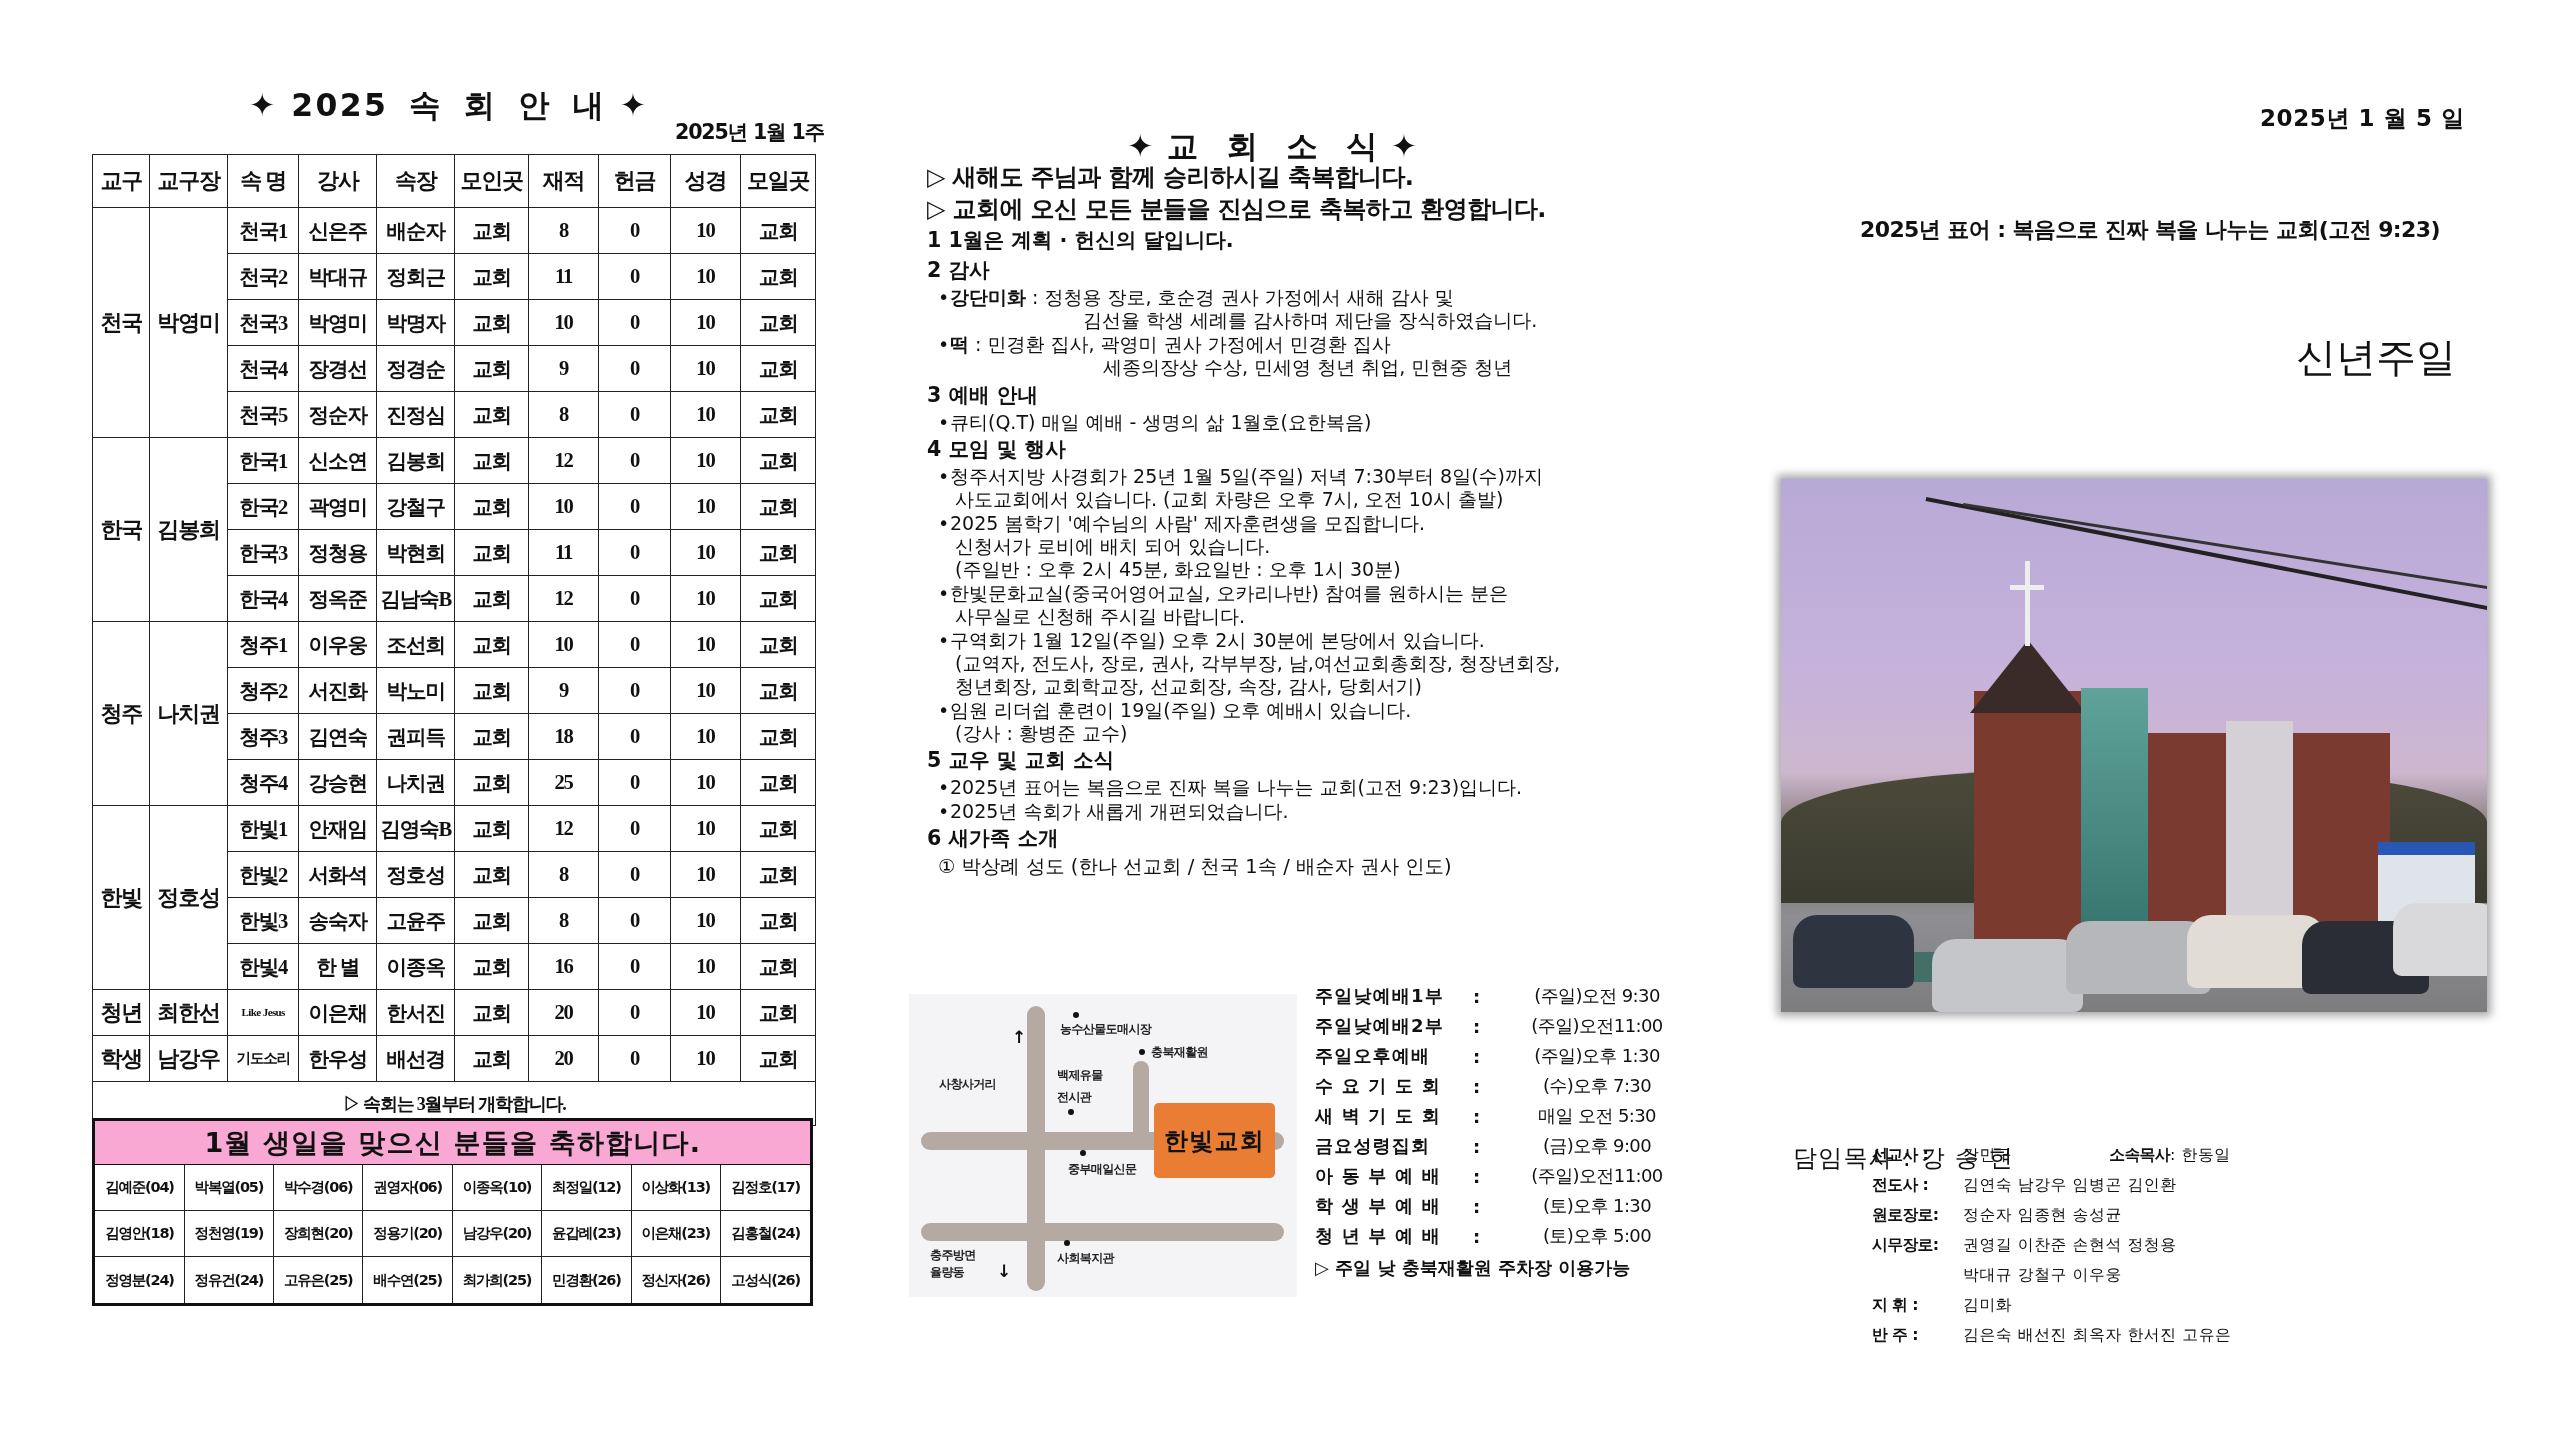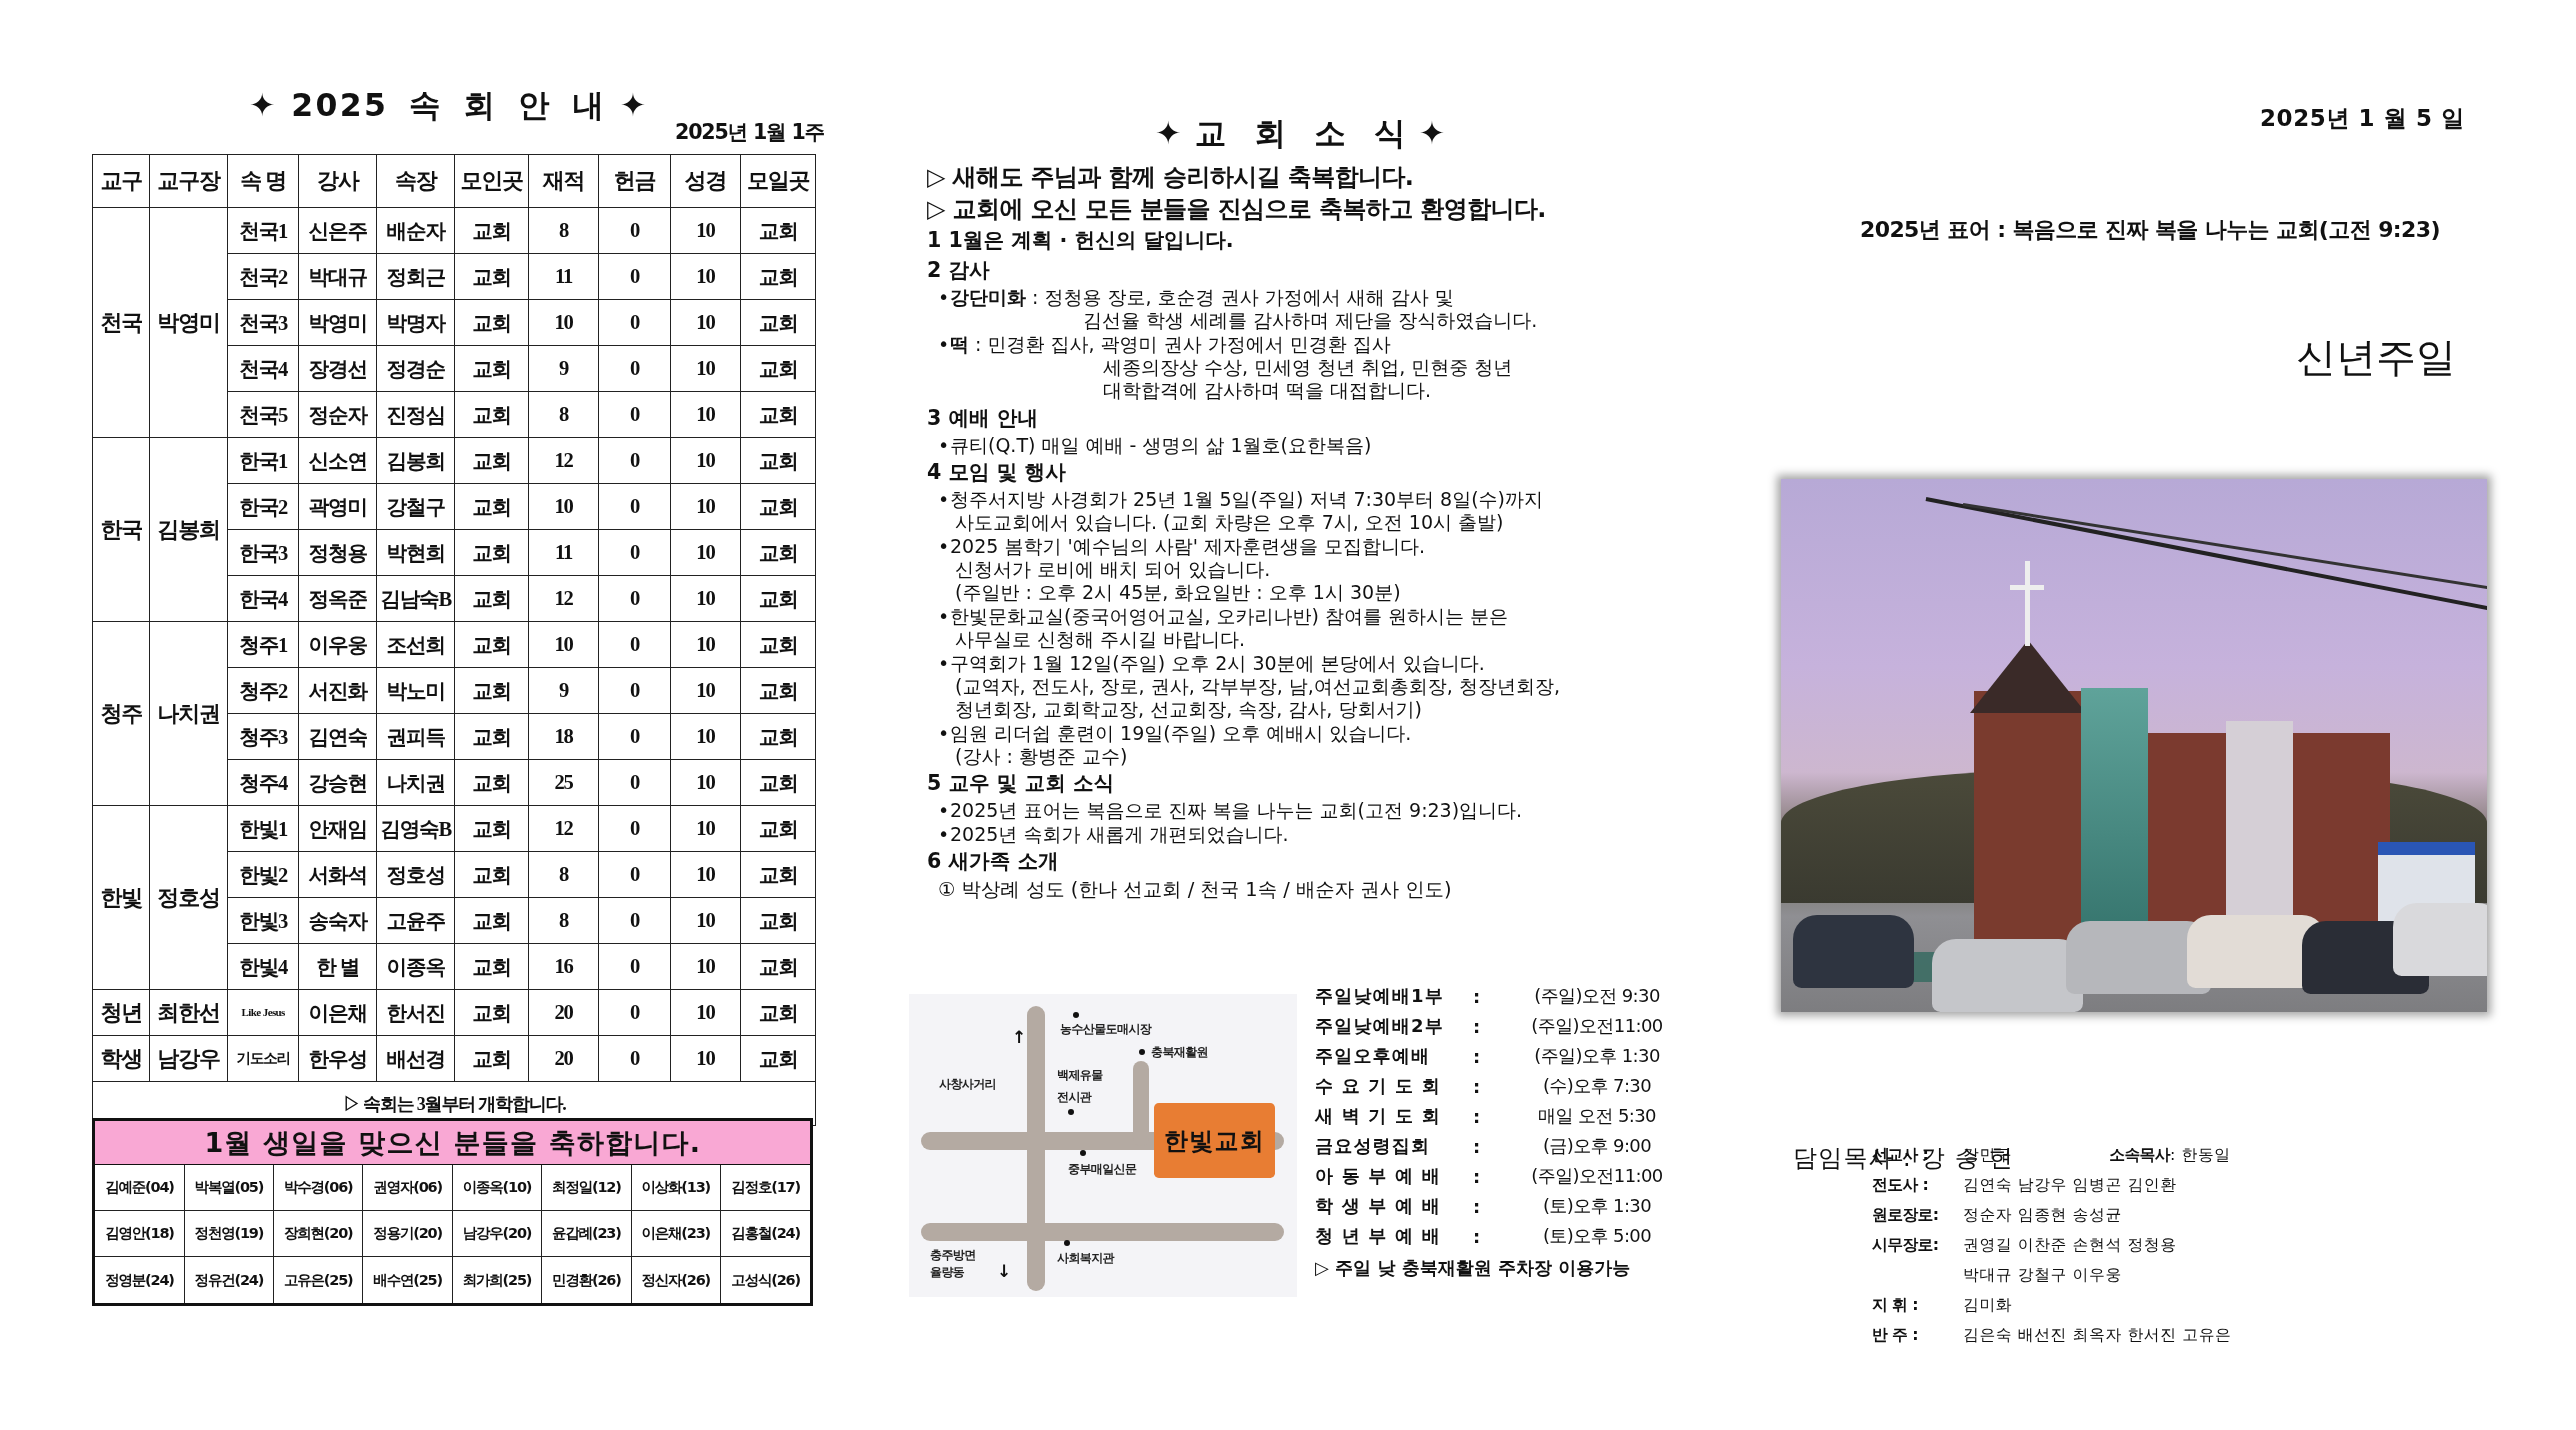--- a/index.html
+++ b/index.html
@@ -22,21 +22,21 @@
 
   .bday { position: absolute; left: 7.3px; top: 1045px; width: 721px; border: 3px solid #111; }
   .bday-head { background: #f9a8d4; height: 44px; display: flex; align-items: center; justify-content: center; font-size: 27px; font-weight: bold; letter-spacing: 1.2px; border-bottom: 1.8px solid #111; color: #111; }
   .bday-grid { display: grid; grid-template-columns: repeat(8, 1fr); }
   .bday-grid div { height: 46px; border-right: 1.2px solid #222; border-bottom: 1.2px solid #222; display: flex; align-items: center; justify-content: center; font-size: 14.5px; font-weight: bold; letter-spacing: -1.2px; white-space: nowrap; }
   .bday-grid div:nth-child(8n) { border-right: none; }
   .bday-grid div:nth-last-child(-n+8) { border-bottom: none; }
 
   
   .mid { position: absolute; left: 927px; top: 109px; width: 788px; }
-  .news-title { position: absolute; left: 200px; top: 4px; font-size: 31.5px; font-weight: bold; white-space: nowrap; letter-spacing: 1.2px; margin-left: 28px; }
+  .news-title { position: absolute; left: 200px; top: 17px; font-size: 31.5px; font-weight: bold; white-space: nowrap; letter-spacing: 1.2px; }
   .news-title .gap { display: inline-block; width: 27px; }
   .news-body { position: absolute; left: 0; top: 53px; width: 788px; font-size: 19.4px; line-height: 28px; }
   .news-body .lead { font-size: 24px; font-weight: bold; line-height: 31.5px; letter-spacing: -0.6px; }
   .news-body .h { font-size: 20.6px; font-weight: bold; line-height: 29px; margin-top: 1.2px; }
   .news-body .b { padding-left: 23px; position: relative; line-height: 24px; font-size: 19px; }
   .news-body .b::before { content: "•"; position: absolute; left: 11px; top: 0; }
   .news-body .cont { padding-left: 28px; line-height: 23px; font-size: 19px; }
   .news-body .indent2 { padding-left: 156px; line-height: 23px; font-size: 19px; }
   .news-body .indent3 { padding-left: 176px; line-height: 23px; font-size: 19px; }
   .news-body .circ { padding-left: 11px; line-height: 28px; font-size: 19.4px; }
@@ -366,21 +366,20 @@
   <div class="news-body">
     <div class="lead">▷ 새해도 주님과 함께 승리하시길 축복합니다.</div>
     <div class="lead">▷ 교회에 오신 모든 분들을 진심으로 축복하고 환영합니다.</div>
     <div class="h">1 1월은 계획 · 헌신의 달입니다.</div>
 
     <div class="h">2 감사</div>
     <div class="b"><span class="label-b">강단미화</span><span> : 정청용 장로, 호순경 권사 가정에서 새해 감사 및</span></div>
     <div class="indent2">김선율 학생 세례를 감사하며 제단을 장식하였습니다.</div>
     <div class="b"><span class="label-b">떡</span><span> : 민경환 집사, 곽영미 권사 가정에서 민경환 집사</span></div>
     <div class="indent3">세종의장상 수상, 민세영 청년 취업, 민현중 청년</div>
-    <div class="indent3">대학합격에 감사하며 떡을 대접합니다.</div>
 
     <div class="h">3 예배 안내</div>
     <div class="b">큐티(Q.T) 매일 예배  -  생명의 삶 1월호(요한복음)</div>
 
     <div class="h">4 모임 및 행사</div>
     <div class="b">청주서지방 사경회가 25년 1월 5일(주일) 저녁 7:30부터 8일(수)까지</div>
     <div class="cont">사도교회에서 있습니다. (교회 차량은 오후 7시, 오전 10시 출발)</div>
     <div class="b">2025 봄학기 '예수님의 사람' 제자훈련생을 모집합니다.</div>
     <div class="cont">신청서가 로비에 배치 되어 있습니다.</div>
     <div class="cont">(주일반 : 오후 2시 45분, 화요일반 : 오후 1시 30분)</div>

